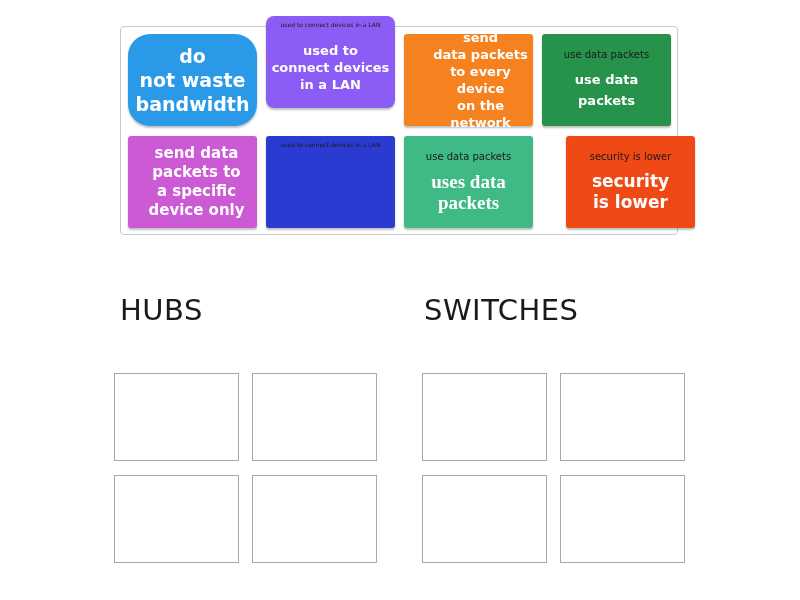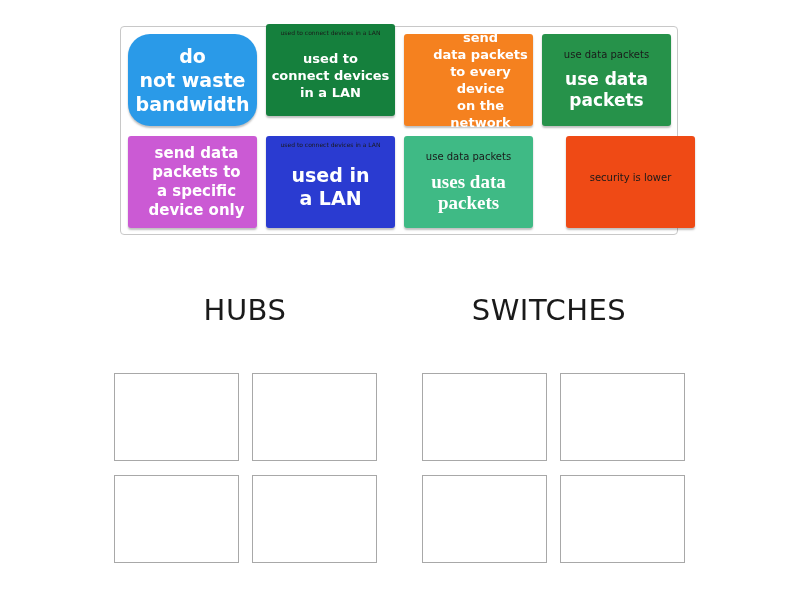--- a/index.html
+++ b/index.html
@@ -7,75 +7,75 @@
          font-family:"DejaVu Sans", sans-serif; }
   .tray { position:absolute; left:120px; top:26px; width:558px; height:209px;
           border:1px solid #c8c8c8; border-radius:4px; background:#fff; box-sizing:border-box; }
   .card { position:absolute; width:129px; height:92px; border-radius:3px;
           box-shadow:0 2px 2px rgba(0,0,0,0.25);
           display:flex; flex-direction:column; align-items:center; justify-content:center;
           color:#fff; text-align:center; box-sizing:border-box; padding:0 4px; cursor:grab; }
   .card .small { font-size:10px; color:#1a1a1a; font-weight:normal; line-height:12px; margin-bottom:8px; white-space:nowrap; }
   .card .small.tiny { font-size:6px; line-height:8px; position:absolute; top:5px; left:0; right:0; margin:0; }
   .card .main { font-weight:bold; white-space:pre-line; }
-  .heading { position:absolute; top:293px; font-size:29px; color:#1a1a1a; text-align:center; width:250px; letter-spacing:0.5px; }
+  .heading { position:absolute; top:293px; font-size:29px; color:#1a1a1a; text-align:left; width:250px; letter-spacing:0.5px; }
   .drop { position:absolute; width:125px; height:88px; border:1px solid #a8a8a8; box-sizing:border-box; background:#fff; }
 </style>
 </head>
 <body>
 
 <div class="tray"></div>
 
 <div class="card" style="left:128px;top:34px;background:#2a9ae8;border-radius:22px;">
   <span class="main" style="font-size:19px;line-height:24px;">do
 not waste
 bandwidth</span>
 </div>
 
-<div class="card" style="left:266px;top:24px;background:#15803d;">
+<div class="card" style="left:266px;top:16px;background:#8b5cf6;border-radius:8px;">
   <span class="small tiny">used to connect devices in a LAN</span>
   <span class="main" style="font-size:13px;line-height:17px;margin-top:10px;">used to
 connect devices
 in a LAN</span>
 </div>
 
 <div class="card" style="left:404px;top:34px;background:#f5811f;">
   <span class="main" style="font-size:13px;line-height:17px;margin-left:24px;">send
 data packets
 to every device
 on the network</span>
 </div>
 
 <div class="card" style="left:542px;top:34px;background:#26924a;">
   <span class="small">use data packets</span>
-  <span class="main" style="font-size:17px;line-height:21px;">use data
+  <span class="main" style="font-size:13px;line-height:21px;">use data
 packets</span>
 </div>
 
 <div class="card" style="left:128px;top:136px;background:#cb5ad4;padding-left:12px;">
   <span class="main" style="font-size:15px;line-height:19px;">send data
 packets to
 a specific
 device only</span>
 </div>
 
 <div class="card" style="left:266px;top:136px;background:#2a3bd1;">
   <span class="small tiny">used to connect devices in a LAN</span>
-  <span class="main" style="font-size:19px;line-height:23px;margin-top:10px;">used in
-a LAN</span>
 </div>
 
 <div class="card" style="left:404px;top:136px;background:#3fba85;">
   <span class="small">use data packets</span>
   <span class="main" style="font-size:19px;line-height:21px;font-family:Liberation Serif, serif;">uses data
 packets</span>
 </div>
 
 <div class="card" style="left:566px;top:136px;background:#ef4a15;">
   <span class="small">security is lower</span>
+  <span class="main" style="font-size:17px;line-height:21px;">security
+is lower</span>
 </div>
 
 <div class="heading" style="left:120px;">HUBS</div>
 <div class="heading" style="left:424px;">SWITCHES</div>
 
 <div class="drop" style="left:114px;top:373px;"></div>
 <div class="drop" style="left:252px;top:373px;"></div>
 <div class="drop" style="left:114px;top:475px;"></div>
 <div class="drop" style="left:252px;top:475px;"></div>
 

